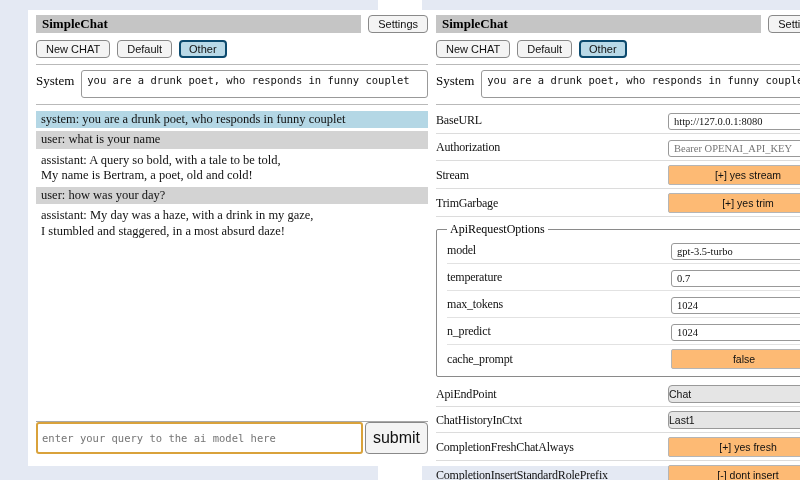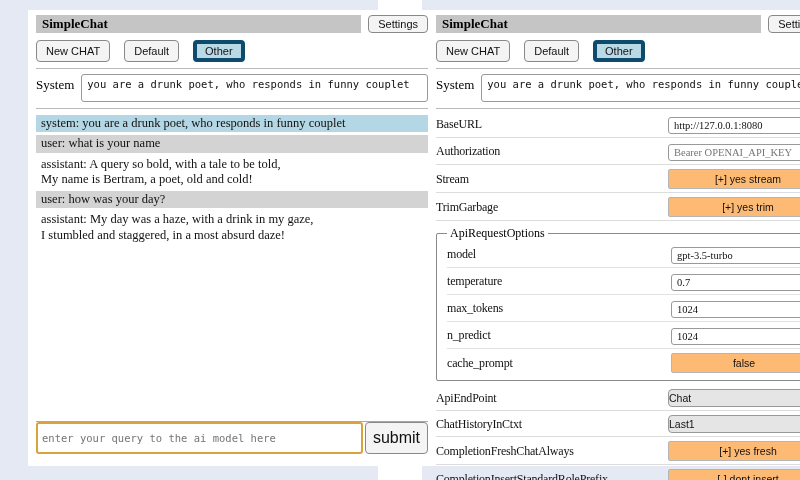--- a/index.html
+++ b/index.html
@@ -32,27 +32,27 @@
     padding: 2px 6px; line-height: 14px;
   }
   button {
     font-family: "Liberation Sans", sans-serif;
     cursor: pointer;
   }
   .btn-std {
     font-size: 11px; background: #f4f4f4; border: 1px solid #898989;
     border-radius: 4px; padding: 1px 9px; color: #111;
   }
-  .toolbar { display: flex; gap: 14px; margin: 7px 0 2px; }
+  .toolbar { display: flex; gap: 7px; margin: 7px 0 2px; }
   .btn-tab {
     font-size: 11px; background: #f4f4f4; border: 1px solid #898989;
     border-radius: 4px; padding: 2px 9px; color: #111;
   }
   .btn-tab.selected {
-    background: #b9d9e7; border: 4px solid #0c4a6e; padding: 1px 8px;
+    background: #b9d9e7; border: 2px solid #0c4a6e; padding: 1px 8px;
   }
   hr.div { border: none; border-top: 1px solid #b9b9b9; margin: 4px 0 0; width: 100%; }
 
   .system-row { display: flex; gap: 7px; margin: 5px 0 2px; align-items: flex-start; }
   .system-label { font-size: 13px; padding-top: 3px; }
   .system-textarea {
     flex: 1; height: 28px; resize: none;
     font-family: "DejaVu Sans Mono", monospace; font-size: 10.5px;
     border: 1px solid #999; border-radius: 3px; padding: 3px 5px; color: #111;
     line-height: 1.3;

